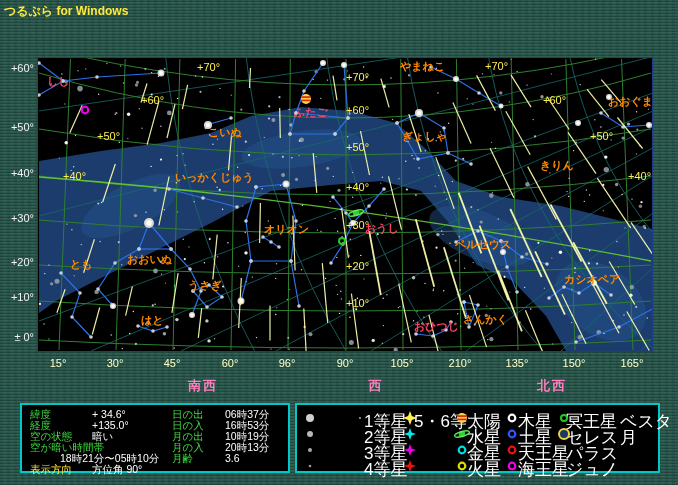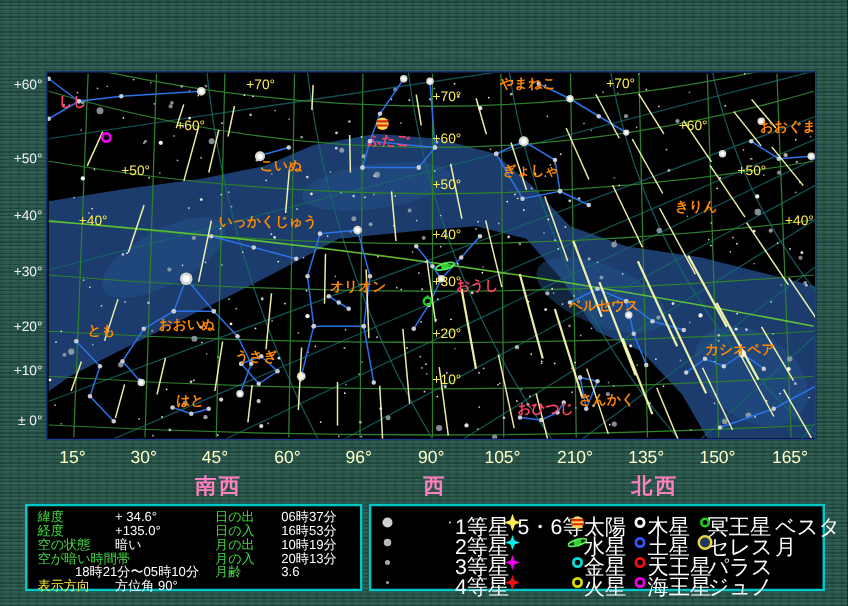--- a/index.html
+++ b/index.html
@@ -9,35 +9,36 @@
          repeating-linear-gradient(0deg, rgba(8,28,24,.28) 0 1px, rgba(0,0,0,0) 1px 2px, rgba(96,148,128,.12) 2px 3px),
          repeating-linear-gradient(90deg, rgba(18,58,48,.22) 0 3px, rgba(0,0,0,0) 3px 7px),
          repeating-linear-gradient(45deg, rgba(60,110,95,.10) 0 2px, rgba(0,0,0,0) 2px 6px);
        font-family:"Liberation Sans",sans-serif;}
   .app-title{position:absolute;left:4px;top:3px;font-size:12px;font-weight:bold;color:#ffe93a;}
   .chart-title{position:absolute;left:0;top:14px;width:100%;text-align:center;
                font-size:16px;color:#00e4e4;letter-spacing:1px;}
   #sky{position:absolute;left:37px;top:57px;background:#000;border:1px solid #1e3c8e;box-sizing:content-box;}
   .ylab{position:absolute;left:0px;width:34px;text-align:right;font-size:11px;color:#f2f2f2;
         transform:translateY(-50%);white-space:nowrap;}
-  .xlab{position:absolute;font-size:14px;color:#ffffc8;transform:translateX(-50%);white-space:nowrap;}
-  .dir{position:absolute;font-size:17px;font-weight:bold;color:#ff7fbf;transform:translateX(-50%);
-       letter-spacing:2px;white-space:nowrap;}
+  .xlab{position:absolute;font-size:11px;color:#ffffc8;transform:translateX(-50%);white-space:nowrap;}
+  .dir{position:absolute;font-size:13px;font-weight:bold;color:#ff7fbf;transform:translateX(-50%);
+       letter-spacing:2px;white-space:nowrap;margin-left:28px;}
   .panel{position:absolute;background:#000;border:2px solid #00c8c8;box-sizing:border-box;}
   #info-panel{left:20px;top:403px;width:270px;height:70px;}
   #legend-panel{left:295px;top:403px;width:365px;height:70px;}
   .il{position:absolute;font-size:10.5px;white-space:nowrap;line-height:1;}
   .c-green{color:#3fdd3f}.c-white{color:#ffffff}.c-yellow{color:#ffe93a}
   .leg-label{position:absolute;font-size:17px;color:#fff;white-space:nowrap;line-height:1;margin-left:44px;}
   .leg-sym{position:absolute;width:16px;height:16px;}
 </style>
 </head>
 <body>
 
 <div id="app">
+  <div class="app-title">つるぷら for Windows</div>
   <svg id="sky" width="614" height="293" viewBox="37 57 614 293">
       <defs>
         <clipPath id="clip">
           <rect x="37" y="57" width="614" height="293"></rect>
         </clipPath>
       </defs>
       <g clip-path="url(#clip)">
         <rect x="37" y="57" width="614" height="293" fill="#000000"></rect>
         <path d="M38,160 L100,150 L160,142 L210,132 L250,115 L300,106 L350,110 L395,122 L425,148 L455,180 L500,196 L560,205 L620,220 L651,228 L651,350 L565,350 L545,315 L512,280 L476,264 L448,222 L420,190 L380,180 L330,184 L270,190 L210,222 L150,252 L90,282 L55,300 L38,312 Z" fill="#1c3e70" opacity="0.96"></path>
         <ellipse cx="130" cy="205" rx="55" ry="22" fill="#27548f" opacity="0.45" transform="rotate(-28 130 205)"></ellipse>

